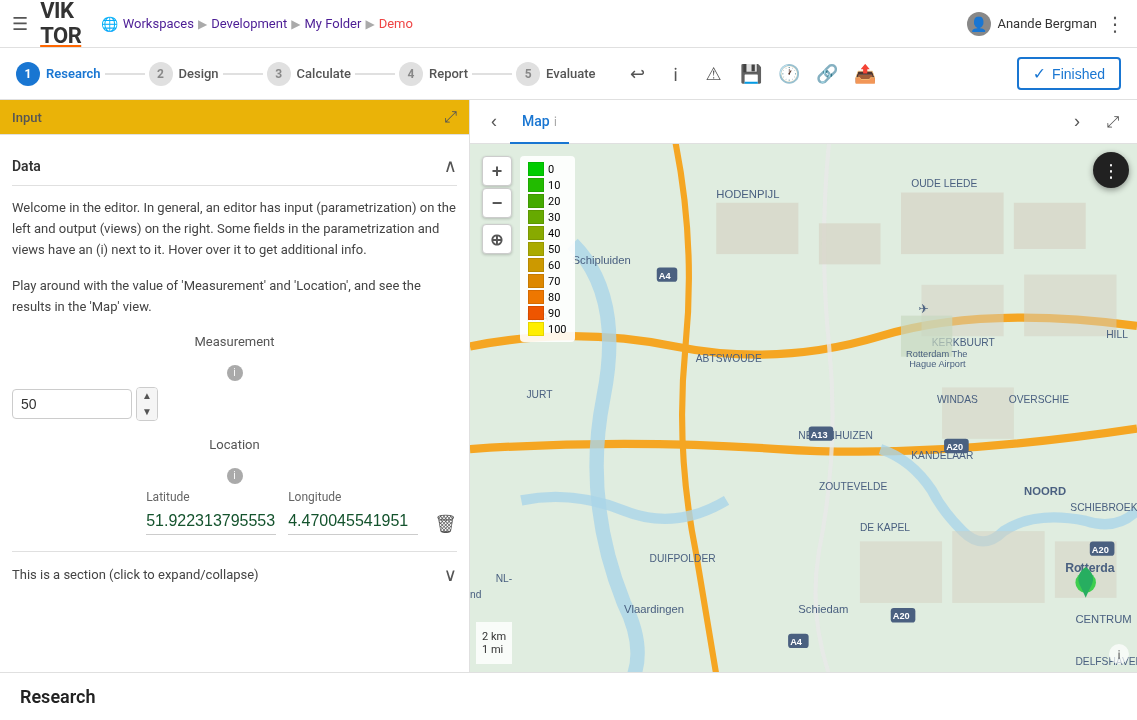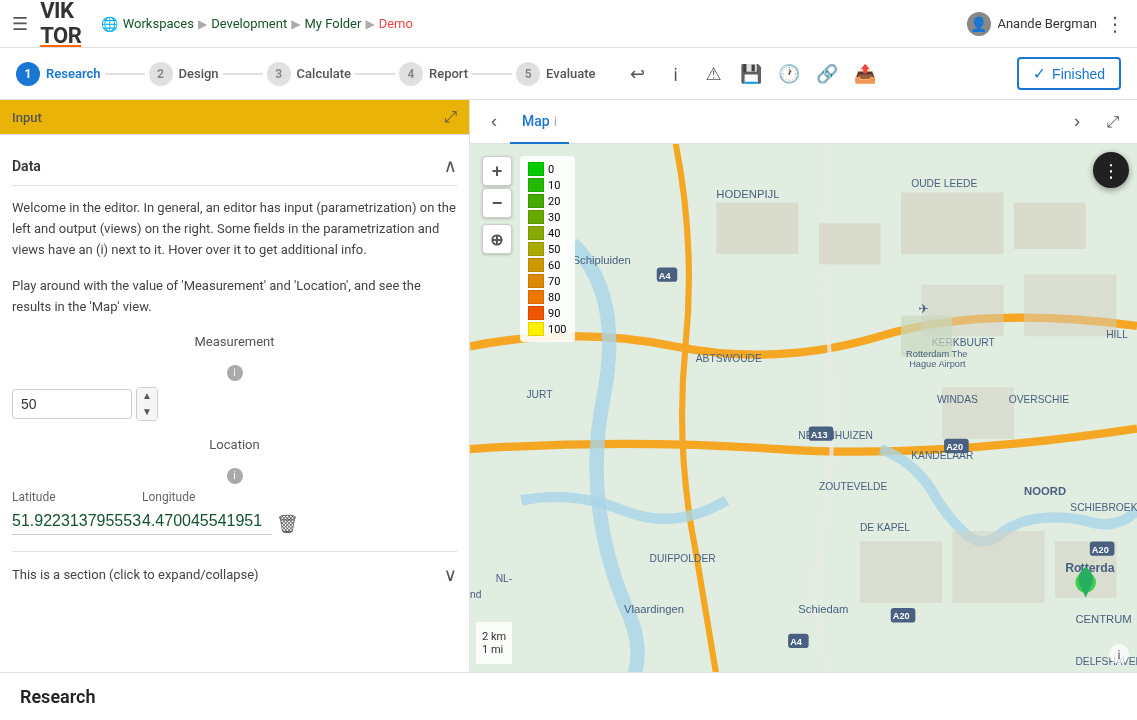--- a/index.html
+++ b/index.html
@@ -13,21 +13,21 @@
       height: 48px;
       padding: 0 12px;
       gap: 8px;
     }
     .topbar-menu-icon { color: #555; font-size: 18px; cursor: pointer; margin-right: 4px; }
     .topbar-logo { font-weight: bold; font-size: 22px; color: #333; margin-right: 12px; letter-spacing: -0.5px; line-height: 1.1; }
     .topbar-logo span { display: block; }
     .breadcrumb { display: flex; align-items: center; gap: 4px; font-size: 13px; color: #555; }
     .breadcrumb-item { display: flex; align-items: center; gap: 4px; }
     .breadcrumb-arrow { color: #aaa; font-size: 12px; }
-    .breadcrumb-item a { text-decoration: none; color: #14532d; }
+    .breadcrumb-item a { text-decoration: none; color: #4c1d95; }
     .breadcrumb-item.active a { color: #ef4444; }
     .topbar-right { margin-left: auto; display: flex; align-items: center; gap: 8px; }
     .user-info { display: flex; align-items: center; gap: 6px; color: #333; font-size: 13px; }
     .user-avatar { width: 24px; height: 24px; border-radius: 50%; background: #888; display: flex; align-items: center; justify-content: center; color: #fff; font-size: 14px; }
     .topbar-more { color: #555; font-size: 20px; cursor: pointer; }
 
     
     .stepbar {
       display: flex; align-items: center;
       background: #fff;
@@ -113,21 +113,21 @@
       display: flex; flex-direction: column;
       border: 1px solid #ccc; border-radius: 4px; overflow: hidden;
     }
     .spinner-btn {
       width: 20px; height: 16px; border: none; background: #f5f5f5;
       cursor: pointer; font-size: 10px; display: flex; align-items: center; justify-content: center;
       color: #555;
     }
 
     .location-section { margin-bottom: 16px; }
-    .location-fields { display: flex; align-items: flex-end; }
+    .location-fields { display: flex; gap: 12px; align-items: flex-end; justify-content: flex-end; }
     .location-field { display: flex; flex-direction: column; gap: 4px; }
     .location-field label { font-size: 12px; color: #666; }
     .location-input {
       border: none; border-bottom: 1px solid #ccc;
       padding: 4px 0; font-size: 16px; color: #14532d; width: 130px;
       outline: none; background: transparent;
     }
     .delete-btn { color: #555; font-size: 18px; cursor: pointer; margin-left: 4px; }
 
     .section-collapse {

